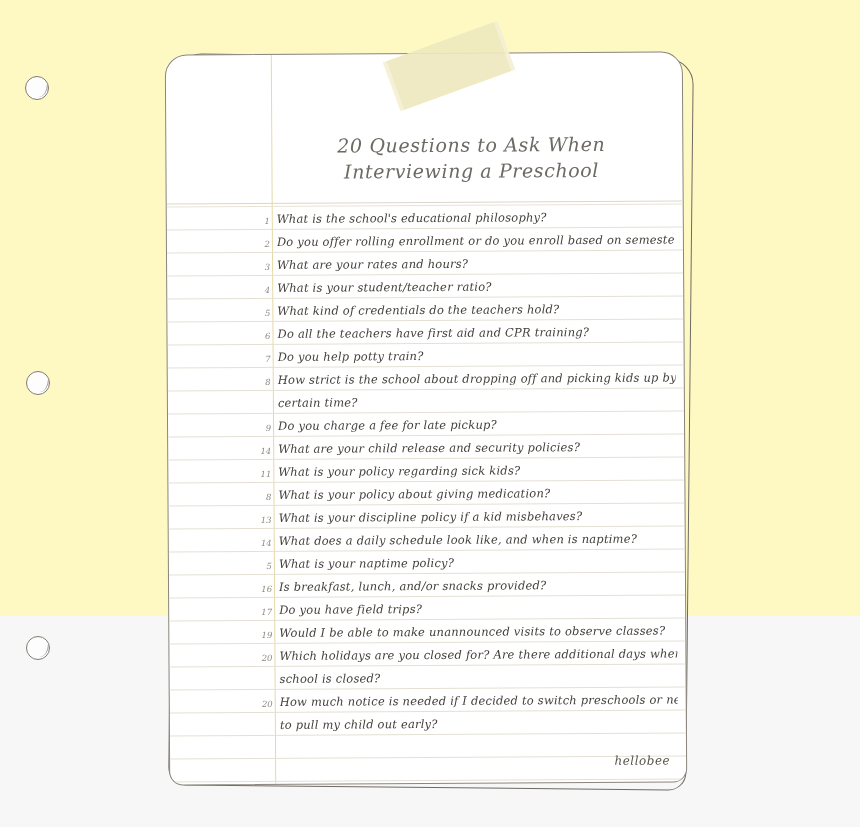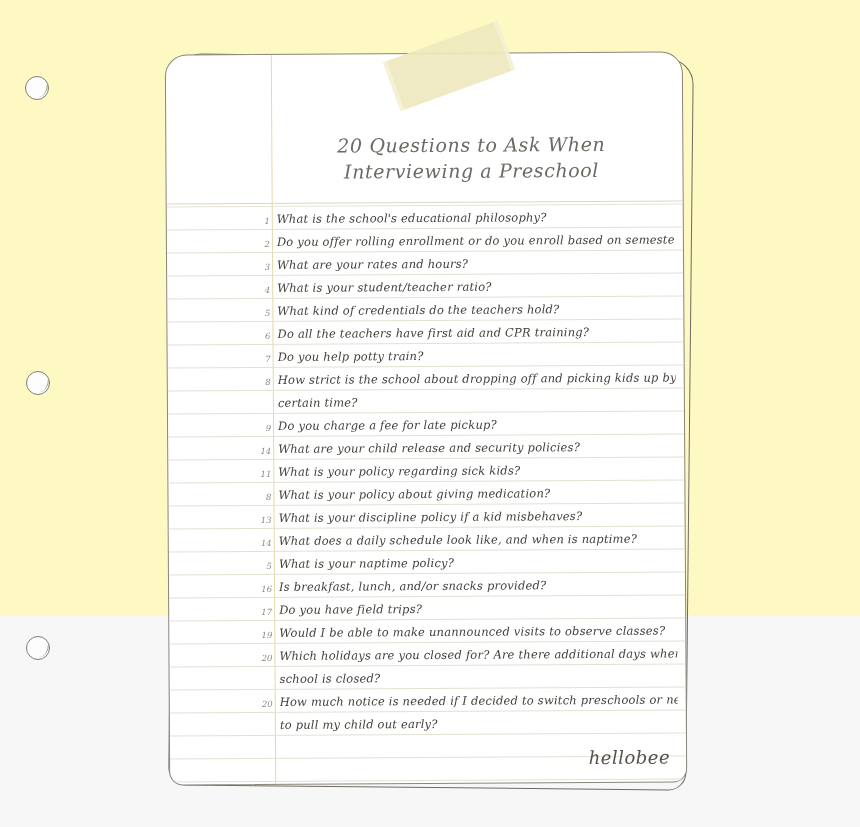--- a/index.html
+++ b/index.html
@@ -168,21 +168,21 @@
     background: rgba(255,255,255,0.35);
   }
   .tape::before { left: 0; }
   .tape::after { right: 0; }
 
   
   .brand {
     position: absolute;
     right: 16px;
     bottom: 14px;
-    font-size: 18px;
+    font-size: 12px;
     color: #55524d;
     letter-spacing: 0.5px;
     font-family: "DejaVu Serif", serif;
   }
 </style>
 </head>
 <body>
 
 <div id="canvas">
 

